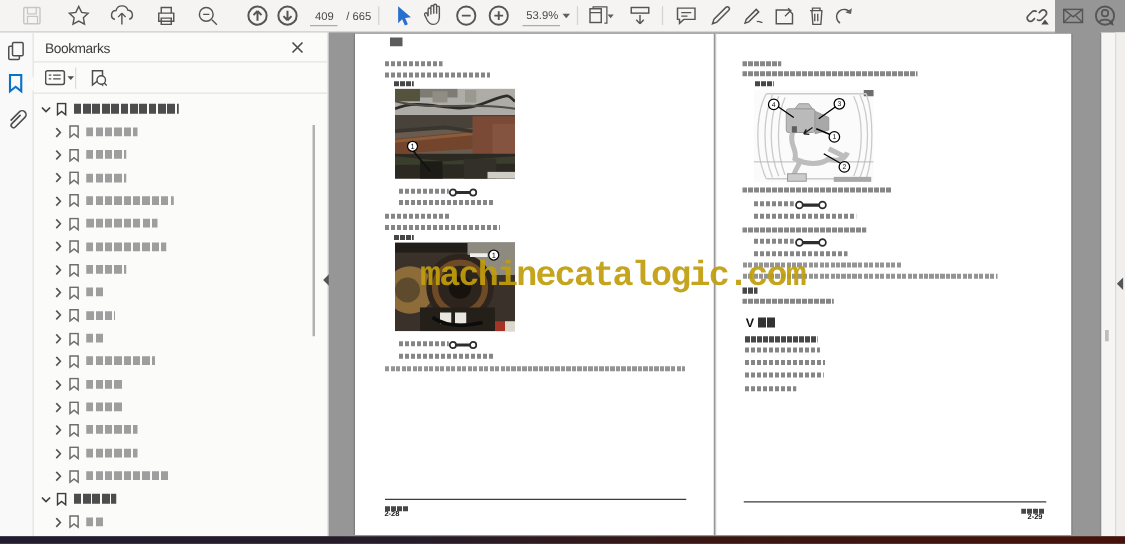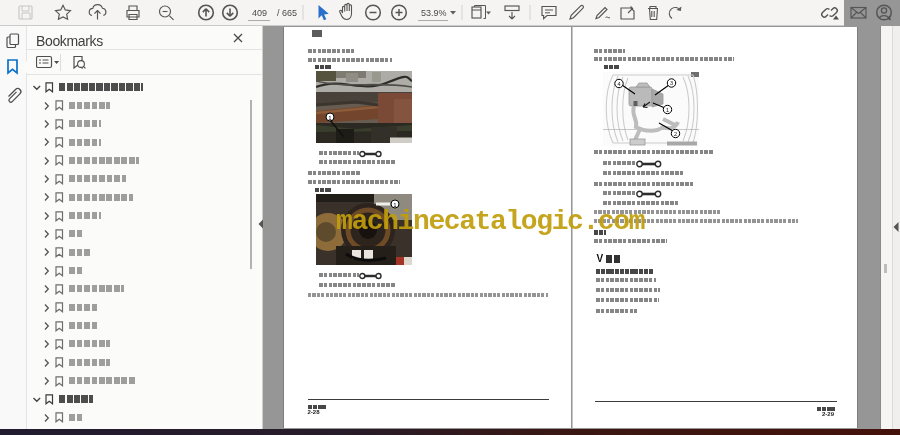--- a/index.html
+++ b/index.html
@@ -111,21 +111,21 @@
  <g fill="none" stroke="#4e4e4e" stroke-width="1.2">
   <rect x="7" y="11" width="8.5" height="10.5" rx="1"></rect>
   <rect x="10" y="8" width="8.5" height="10.5" rx="1" fill="#f9f9f9"></rect>
  </g>
  <path d="M8 34 h9 v13 l-4.5 -3.6 -4.5 3.6 z" fill="none" stroke="#0b72c8" stroke-width="1.7"></path>
  <path d="M8.5 70.5 l7 -7 a3.1 3.1 0 0 1 4.4 4.4 l-7.7 7.7 a1.9 1.9 0 0 1 -2.7 -2.7 l7 -7" fill="none" stroke="#4e4e4e" stroke-width="1.3"></path>
 </svg>
 <div style="position:absolute;left:21px;top:35px;width:0;height:0;border-top:6px solid rgba(0,0,0,0);border-bottom:6px solid rgba(0,0,0,0);border-right:6px solid #fbfbfa"></div>
 </div>
 <div class="abs" id="panel">
- <div class="abs" style="left:9px;top:6.5px;font-size:14px;color:#3f3f3f;letter-spacing:-0.35px">Bookmarks</div>
+ <div class="abs" style="left:9px;top:6.5px;font-size:11px;color:#3f3f3f;letter-spacing:-0.35px">Bookmarks</div>
  <svg class="abs" style="left:206px;top:7px" width="10" height="10">
       <path d="M1 1 l8 8 M9 1 l-8 8" stroke="#4a4a4a" stroke-width="1.3"></path>
     </svg>
  <div class="abs" style="left:0;top:23px;width:235px;height:1px;background:#e3e3e3"></div>
  <svg class="abs" style="left:9px;top:29px" width="50" height="16">
   <rect x="0.5" y="1.5" width="15" height="11" rx="1.5" fill="none" stroke="#4e4e4e" stroke-width="1.2"></rect>
   <path d="M3 5 h2 M6.5 5 h6 M3 8 h2 M6.5 8 h6" stroke="#4e4e4e" stroke-width="1"></path>
   <path d="M18 6 l2.6 3 2.6 -3 z" fill="#4e4e4e"></path>
   <path d="M38 1.5 h8 v11.5 l-4 -3.2 -4 3.2 z" fill="none" stroke="#4e4e4e" stroke-width="1.2"></path>
   <circle cx="45" cy="9" r="3.4" fill="#fbfbfa" stroke="#4e4e4e" stroke-width="1.1"></circle>

